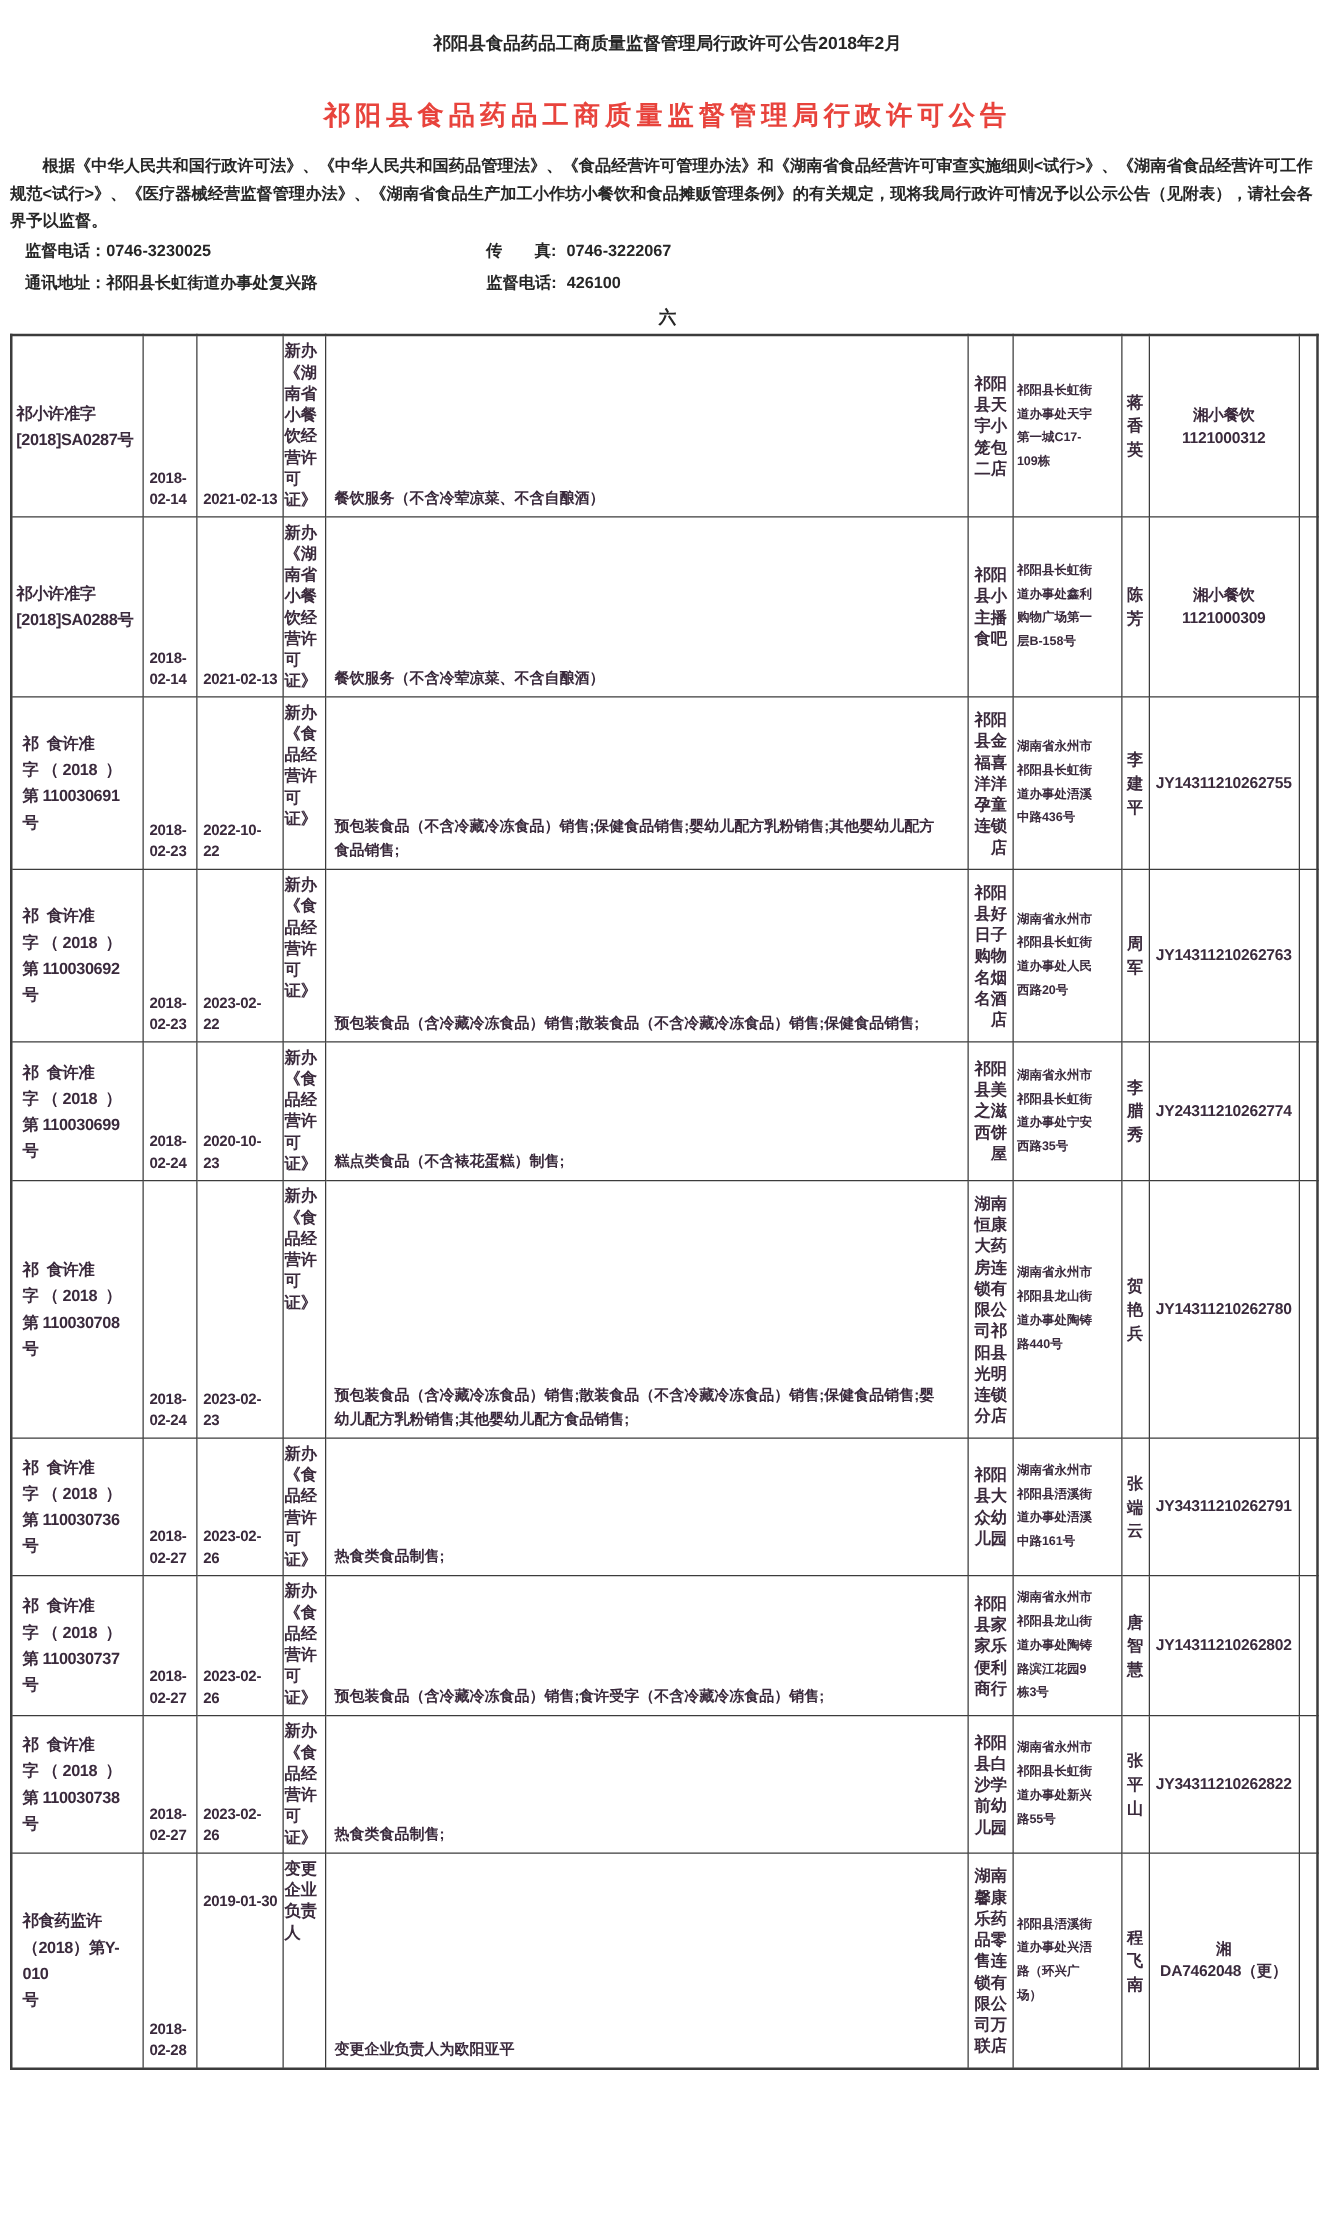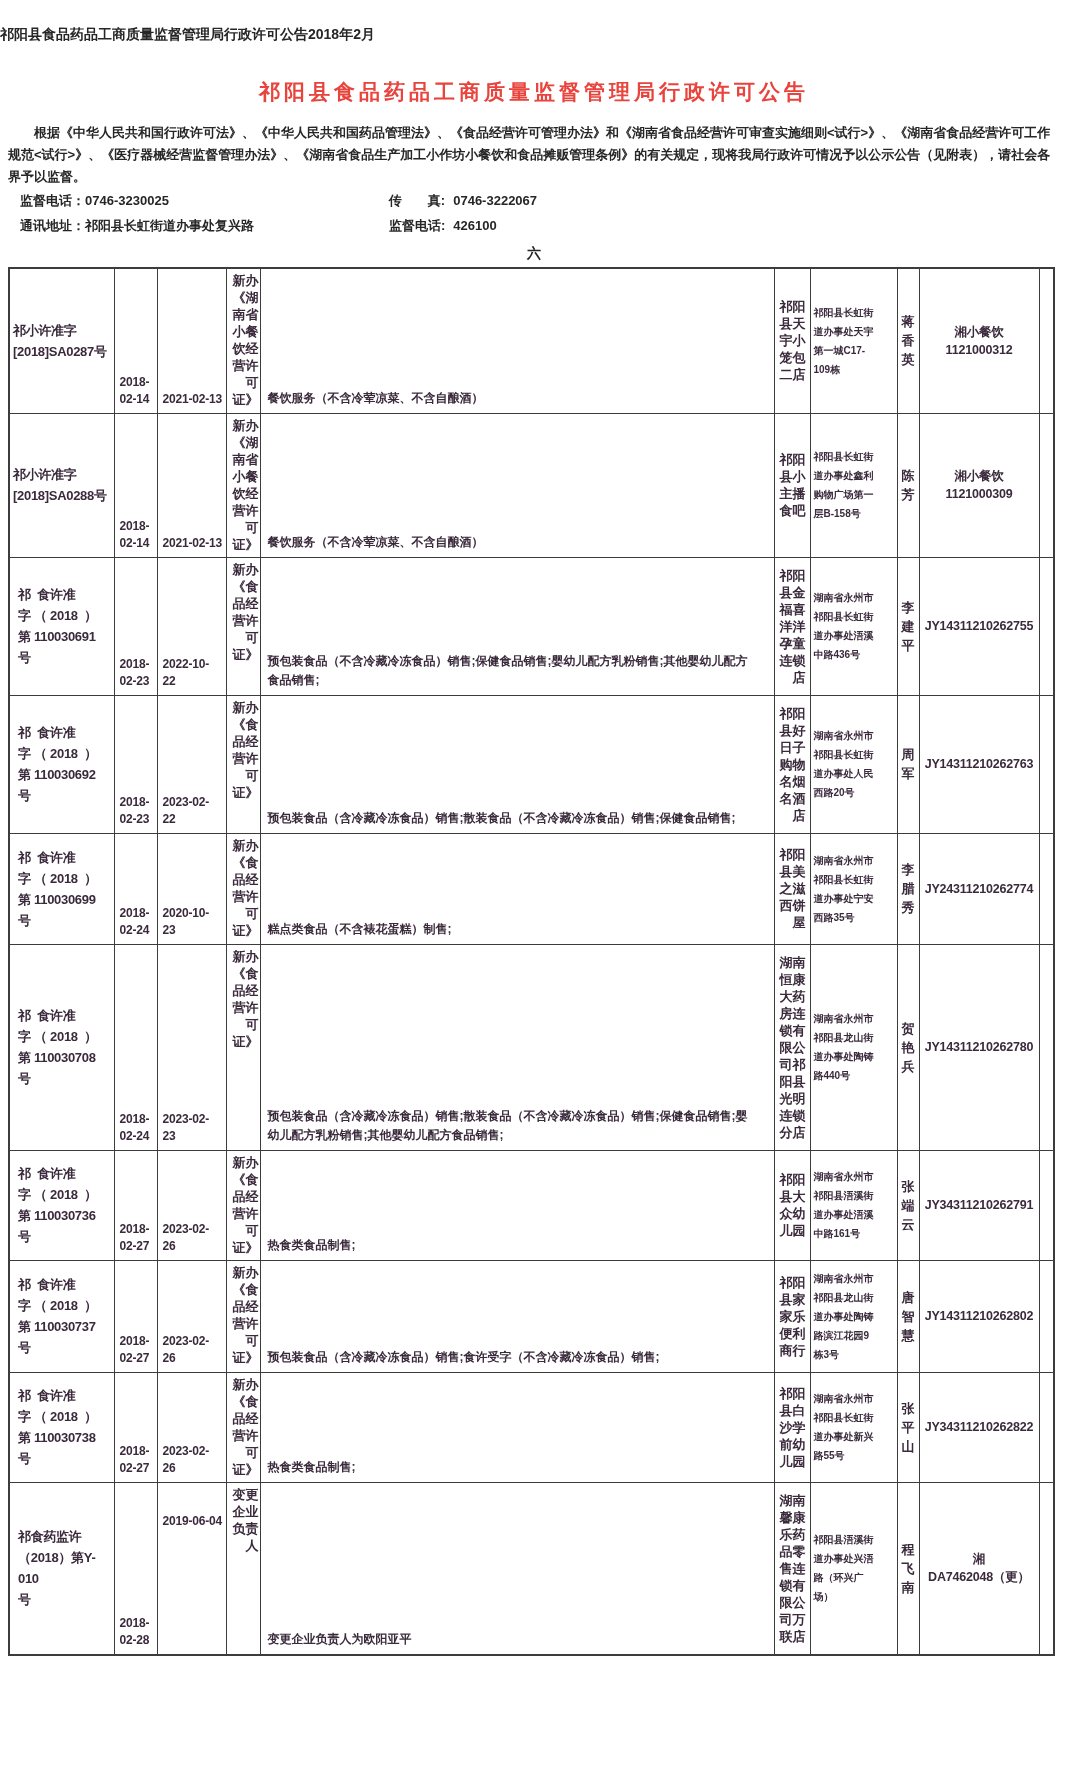--- a/index.html
+++ b/index.html
@@ -1,21 +1,21 @@
 <!DOCTYPE html>
 <html><head>
 <meta charset="utf-8">
 <style>
   html,body{margin:0;padding:0;background:#ffffff;}
   body{
     width:1068px;min-height:1789px;
     font-family:"Liberation Sans","DejaVu Sans",sans-serif;
     font-weight:bold;color:#3a2a3c;
   }
-  .doc-header{padding-top:26px;text-align:left;font-size:14px;color:#262626;}
+  .doc-header{padding-top:26px;text-align:center;font-size:14px;color:#262626;}
   .page-title{margin-top:34px;text-align:center;font-size:21px;letter-spacing:4px;color:#e8433c;}
   .intro{margin:16px 8px 0 8px;font-size:13px;line-height:22px;text-indent:2em;color:#262626;}
   .contact-line{margin-left:20px;font-size:13px;line-height:25px;color:#262626;}
   .fax-label{margin-left:220px;}
   .fax-value{margin-left:8px;}
   .post-label{margin-left:135px;}
   .post-value{margin-left:8px;}
   .page-num{margin:7px 0 4px 0;text-align:center;font-size:14px;color:#262626;}
 
   table.permits{
@@ -25,21 +25,21 @@
   }
   td{border:1px solid #3c3c3c;overflow:hidden;font-size:13px;line-height:19px;padding:2px 3px;}
   .r1{height:145px}.r2{height:144px}.r3{height:126px}.r4{height:126px}
   .r5{height:111px}.r6{height:200px}.r7{height:110px}.r8{height:112px}
   .r9{height:105px}.r10{height:110px}.r11{height:165px}
 
   .c-permit{white-space:pre-wrap;vertical-align:middle;text-align:left;padding-left:8px;line-height:21px;letter-spacing:-0.3px;}
   .c-permit.pc{text-align:left;padding-left:3px;}
   .c-start,.c-end{white-space:pre-wrap;vertical-align:bottom;font-size:12px;line-height:17px;padding:2px 2px 5px 5px;letter-spacing:-0.2px;}
   .c-end.top30{vertical-align:top;padding-top:30px;}
-  .c-type{white-space:pre-wrap;vertical-align:top;text-align:right;line-height:17px;padding:3px 1px;}
+  .c-type{white-space:pre-wrap;vertical-align:top;text-align:left;line-height:17px;padding:3px 1px;}
   .c-scope{white-space:pre-wrap;vertical-align:bottom;font-size:12px;line-height:19px;padding:3px 2px 5px 7px;}
   .c-holder{white-space:pre-wrap;vertical-align:middle;text-align:right;line-height:17px;padding:9px 4px;}
   .c-addr{white-space:pre-wrap;vertical-align:middle;font-size:10px;line-height:19px;padding:2px 3px;}
   .c-person{white-space:pre-wrap;vertical-align:middle;text-align:center;line-height:19px;padding:2px 1px;}
   .c-license{white-space:pre-wrap;vertical-align:middle;text-align:center;font-size:12.5px;line-height:18px;letter-spacing:-0.2px;padding:2px 1px;}
 </style>
 </head>
 <body>
 
 <div class="doc-header">祁阳县食品药品工商质量监督管理局行政许可公告2018年2月</div>
@@ -347,21 +347,21 @@
 山</td>
       <td class="c-license">JY34311210262822</td>
       <td></td>
     </tr>
     <tr class="r11">
       <td class="c-permit">祁食药监许
 （2018）第Y-010
 号</td>
       <td class="c-start">2018-
 02-28</td>
-      <td class="c-end top30">2019-06-04</td>
+      <td class="c-end top30">2019-01-30</td>
       <td class="c-type">变更
 企业
 负责
 人</td>
       <td class="c-scope">变更企业负责人为欧阳亚平</td>
       <td class="c-holder">湖南
 馨康
 乐药
 品零
 售连

